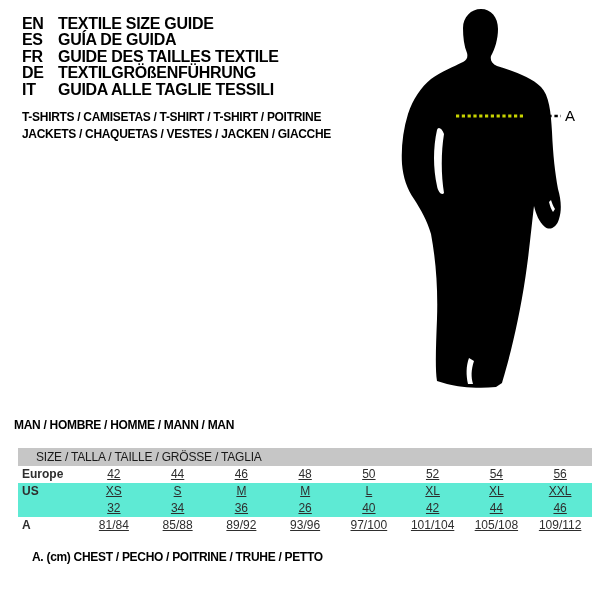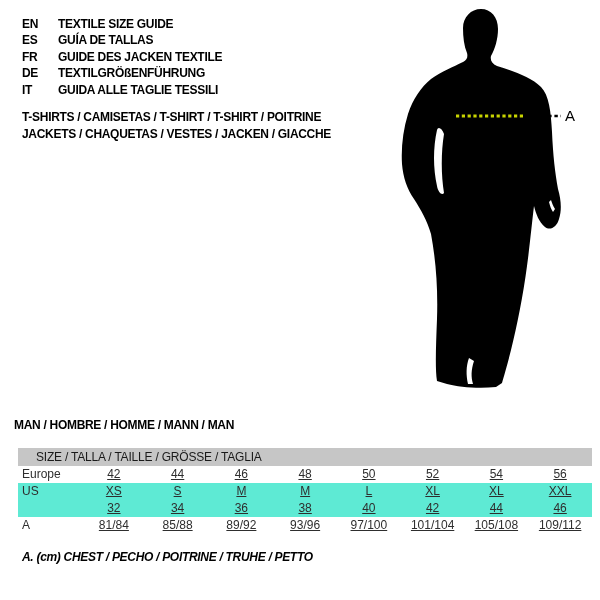--- a/index.html
+++ b/index.html
@@ -17,21 +17,21 @@
   
   .lang-list {
     position: absolute;
     left: 22px;
     top: 16px;
   }
   .lang-row {
     display: flex;
     height: 16.4px;
     line-height: 16.4px;
-    font-size: 12px;
+    font-size: 16px;
     font-weight: bold;
     letter-spacing: -0.3px;
     white-space: nowrap;
   }
   .lang-code { width: 36px; }
 
   
   .categories {
     position: absolute;
     left: 22px;
@@ -81,52 +81,51 @@
     letter-spacing: -0.2px;
     white-space: nowrap;
   }
   .t-row {
     display: flex;
     height: 17px;
     line-height: 17px;
     white-space: nowrap;
   }
   .t-row.alt { background: #5eead4; }
-  .t-label { width: 64px; padding-left: 4px; }
+  .t-label { width: 64px; padding-left: 4px; font-weight: bold; }
   .t-cell { width: 63.75px; text-align: center; text-decoration: underline; }
 
   
   .footnote {
     position: absolute;
-    left: 22px;
+    left: 32px;
     top: 550px;
     font-size: 12px;
     font-weight: bold;
     letter-spacing: -0.3px;
     white-space: nowrap;
-    font-style: italic;
   }
 </style>
 </head>
 <body>
 
 <div class="canvas">
 
   <div class="lang-list">
     <div class="lang-row">
       <span class="lang-code">EN</span>
       <span>TEXTILE SIZE GUIDE</span>
     </div>
     <div class="lang-row">
       <span class="lang-code">ES</span>
-      <span>GUÍA DE TALLAS</span>
+      <span>GUÍA DE GUIDA</span>
     </div>
     <div class="lang-row">
       <span class="lang-code">FR</span>
-      <span>GUIDE DES JACKEN TEXTILE</span>
+      <span>GUIDE DES TAILLES TEXTILE</span>
     </div>
     <div class="lang-row">
       <span class="lang-code">DE</span>
       <span>TEXTILGRÖßENFÜHRUNG</span>
     </div>
     <div class="lang-row">
       <span class="lang-code">IT</span>
       <span>GUIDA ALLE TAGLIE TESSILI</span>
     </div>
   </div>
@@ -212,21 +211,21 @@
       <span class="t-cell">XL</span>
       <span class="t-cell">XL</span>
       <span class="t-cell">XXL</span>
     </div>
 
     <div class="t-row alt">
       <span class="t-label"></span>
       <span class="t-cell">32</span>
       <span class="t-cell">34</span>
       <span class="t-cell">36</span>
-      <span class="t-cell">38</span>
+      <span class="t-cell">26</span>
       <span class="t-cell">40</span>
       <span class="t-cell">42</span>
       <span class="t-cell">44</span>
       <span class="t-cell">46</span>
     </div>
 
     <div class="t-row">
       <span class="t-label">A</span>
       <span class="t-cell">81/84</span>
       <span class="t-cell">85/88</span>

